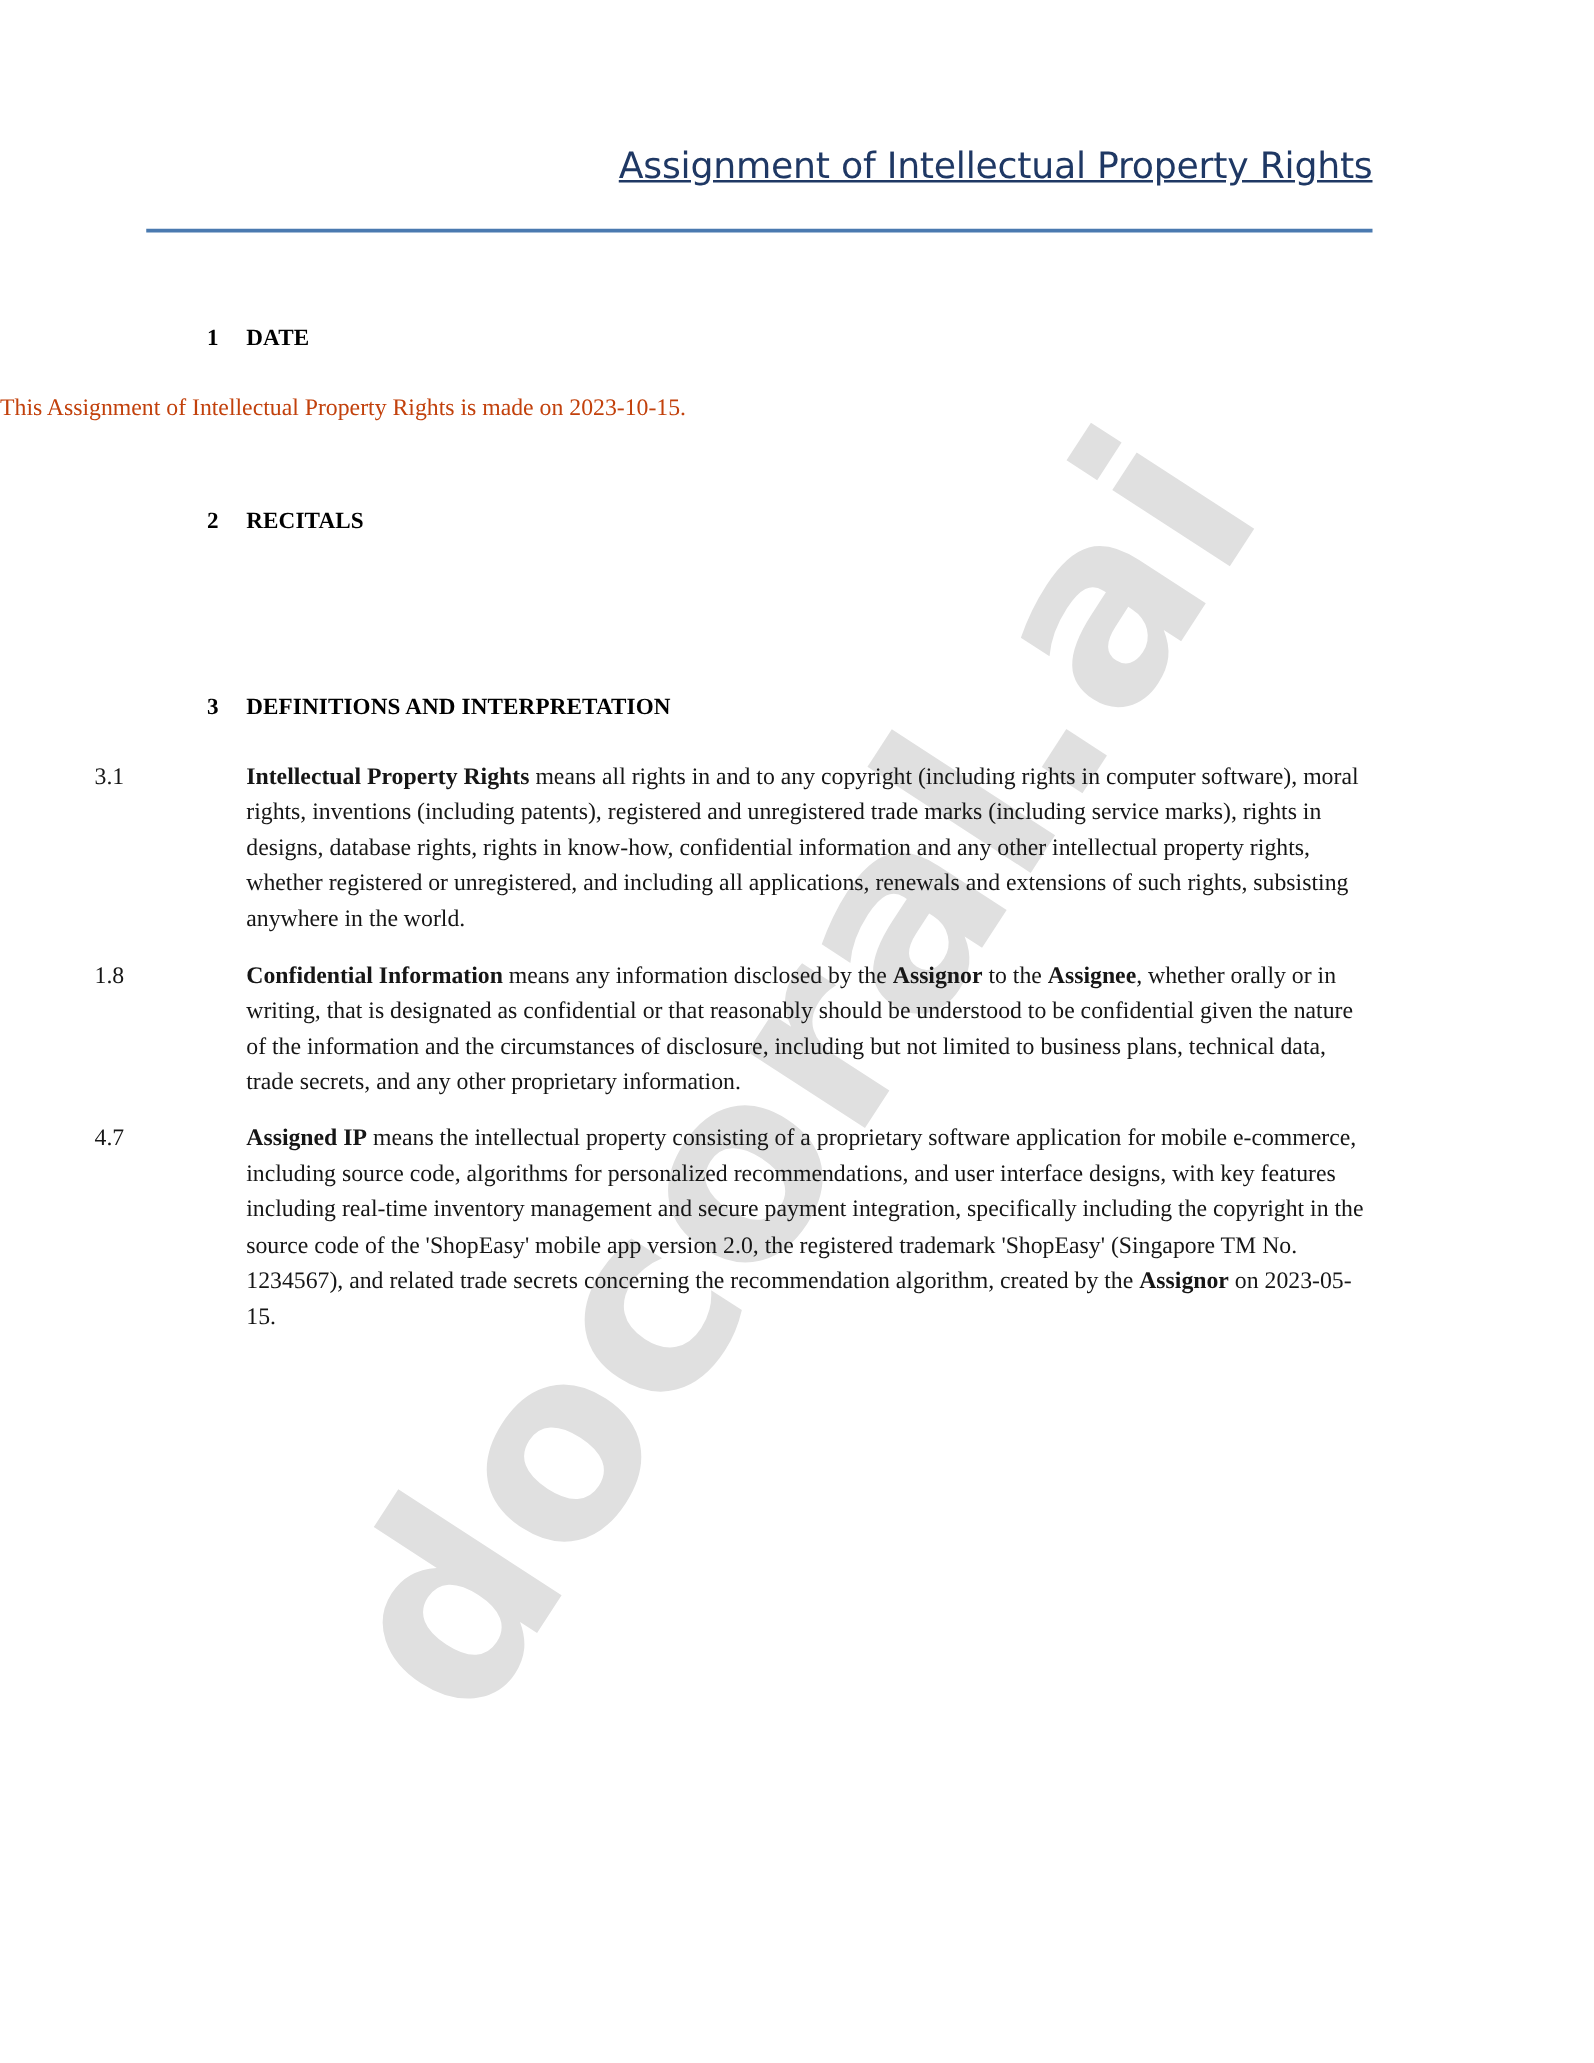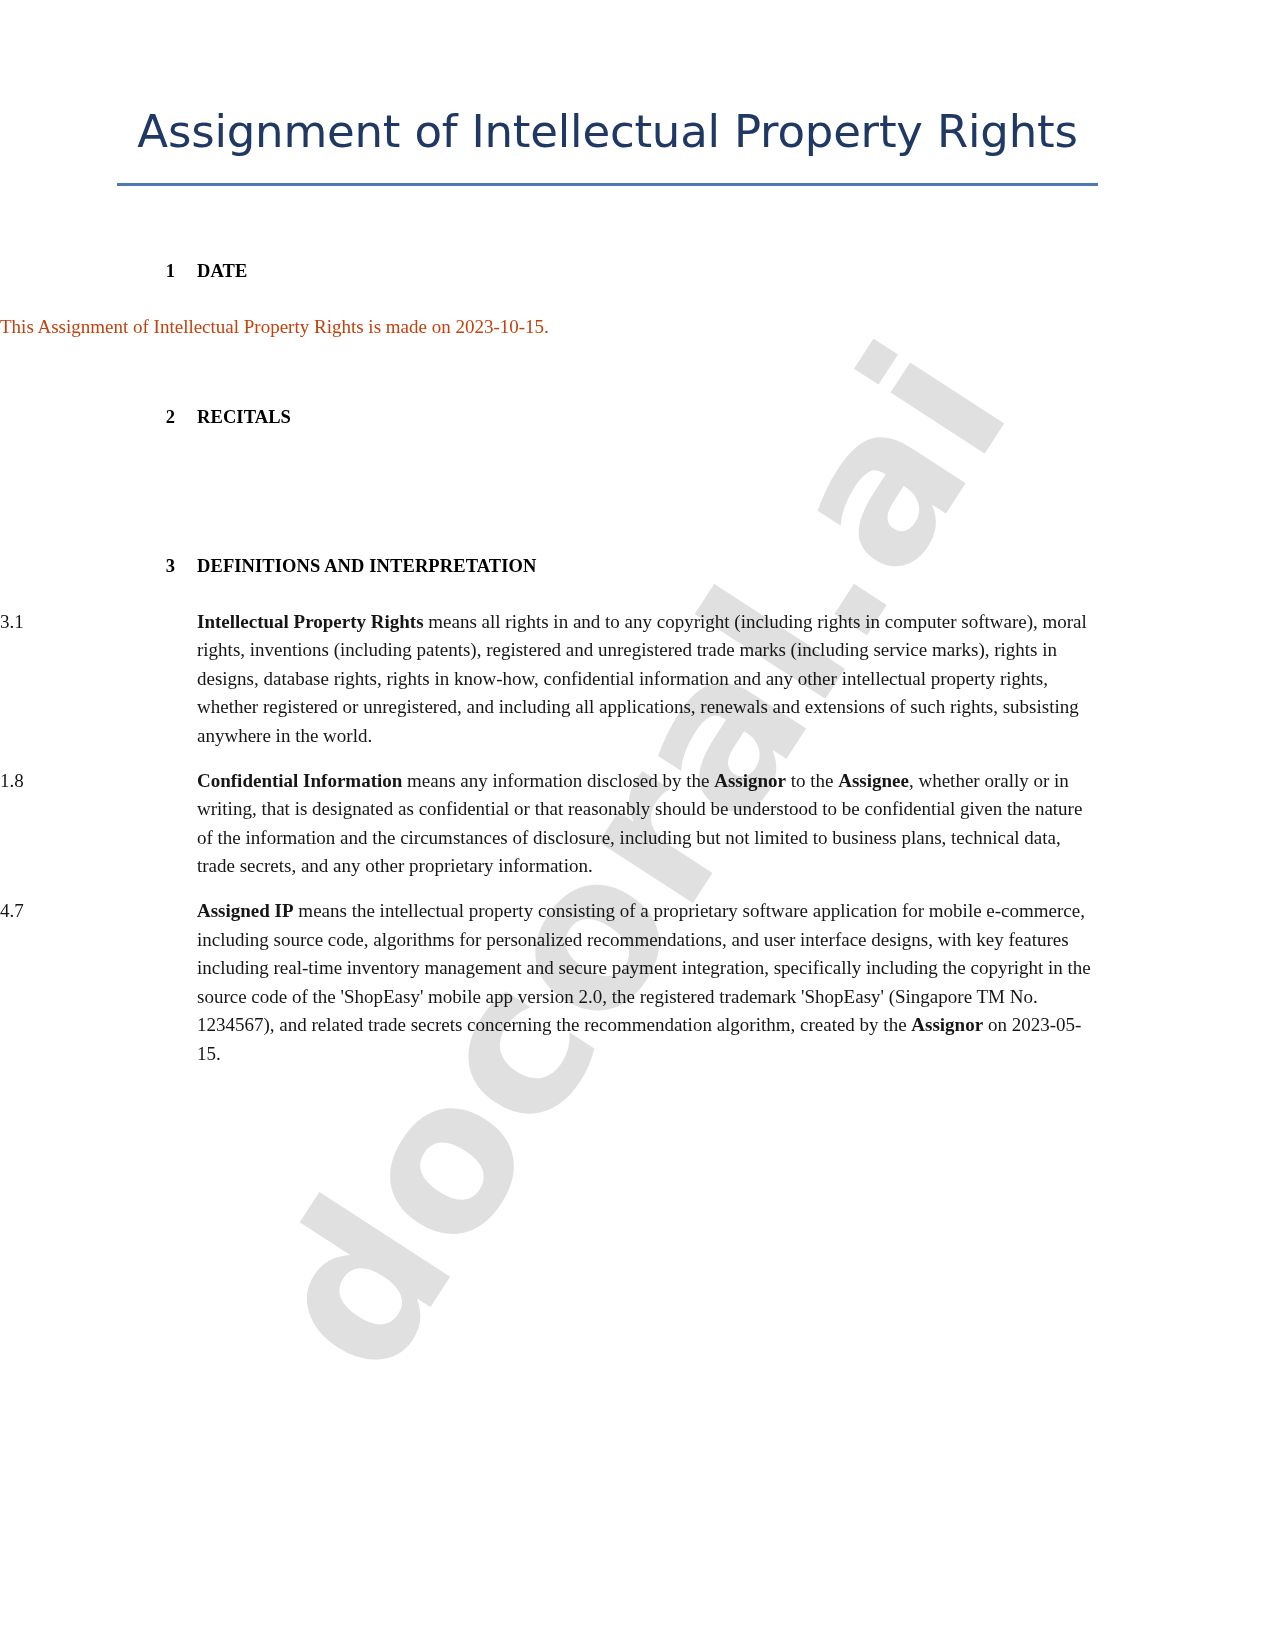--- a/index.html
+++ b/index.html
@@ -44,27 +44,28 @@
   .content {
     position: relative;
     z-index: 2;
   }
 
   .doc-title {
     position: absolute;
     left: 117px;
     top: 104px;
     width: 981px;
-    text-align: center;
+    text-align: right;
     font-family: "DejaVu Sans", sans-serif;
     font-weight: 400;
-    font-size: 45px;
+    font-size: 29px;
     line-height: 56px;
     color: #1f3864;
     letter-spacing: -0.2px;
+    text-decoration: underline;
   }
   .title-rule {
     position: absolute;
     left: 117px;
     top: 183px;
     width: 981px;
     height: 3px;
     background: #4a7ab0;
   }
 
@@ -102,21 +103,21 @@
     font-size: 19px;
     line-height: 28.6px;
     color: #161616;
     text-align: left;
   }
   .subclause .num {
     position: absolute;
     left: 0;
     top: 0;
     width: 175px;
-    text-align: left;
+    text-align: center;
     font-size: 19px;
   }
 
   
   .para {
     font-size: 19px;
     line-height: 28.6px;
     color: #c2410c;
   }
 

